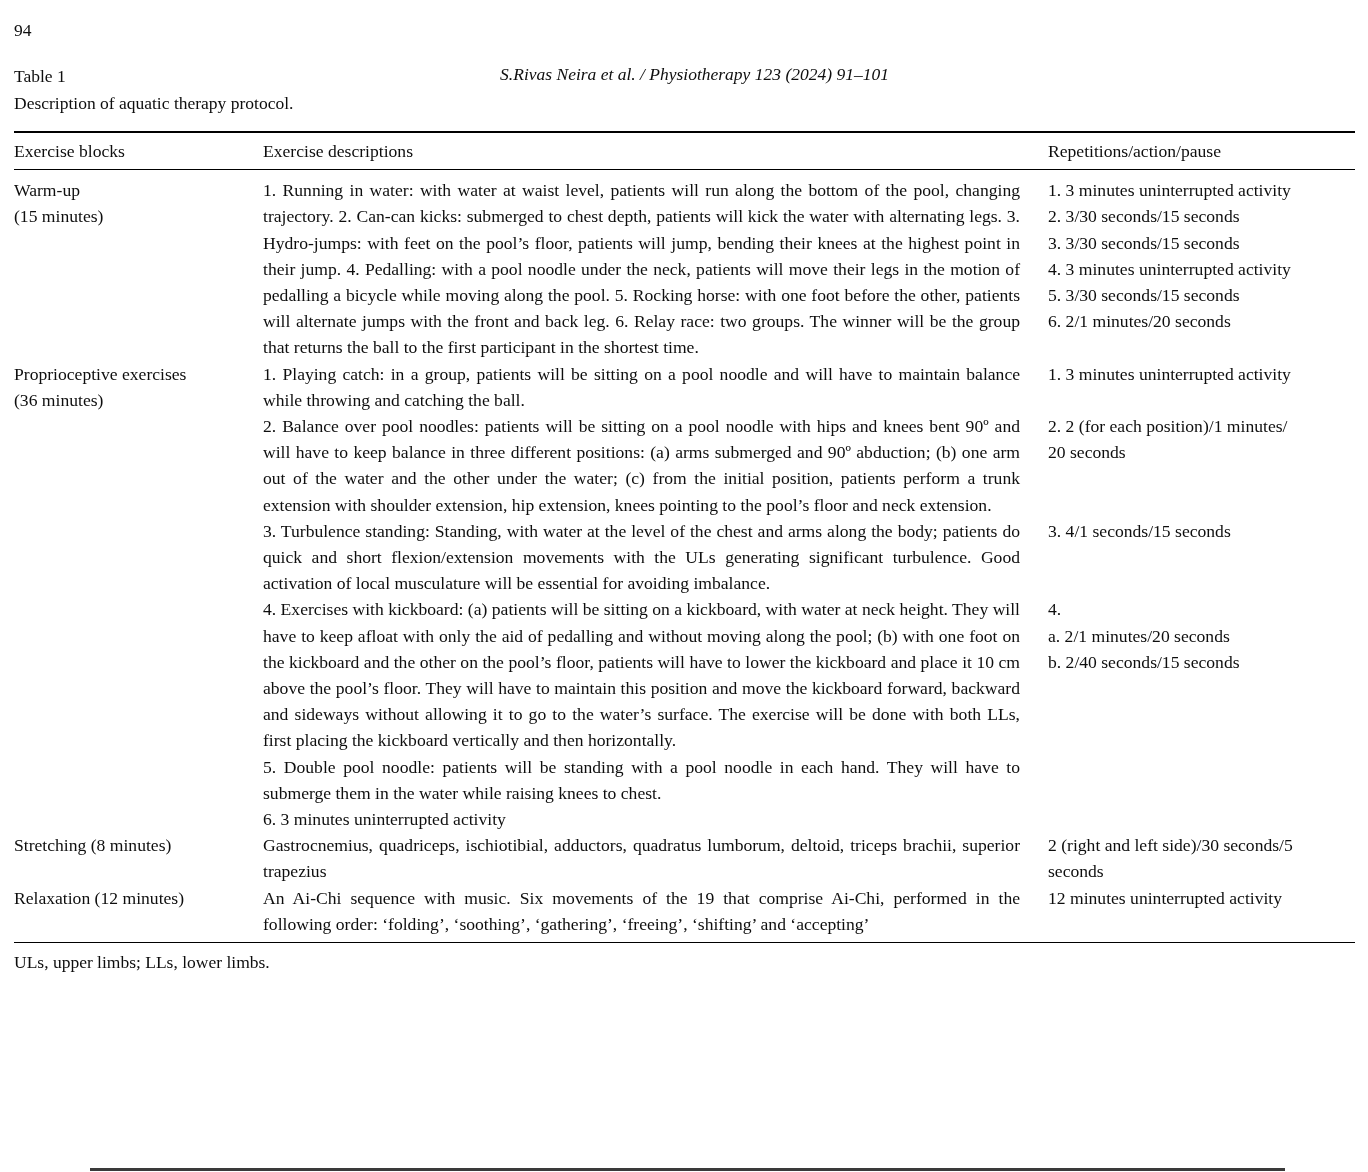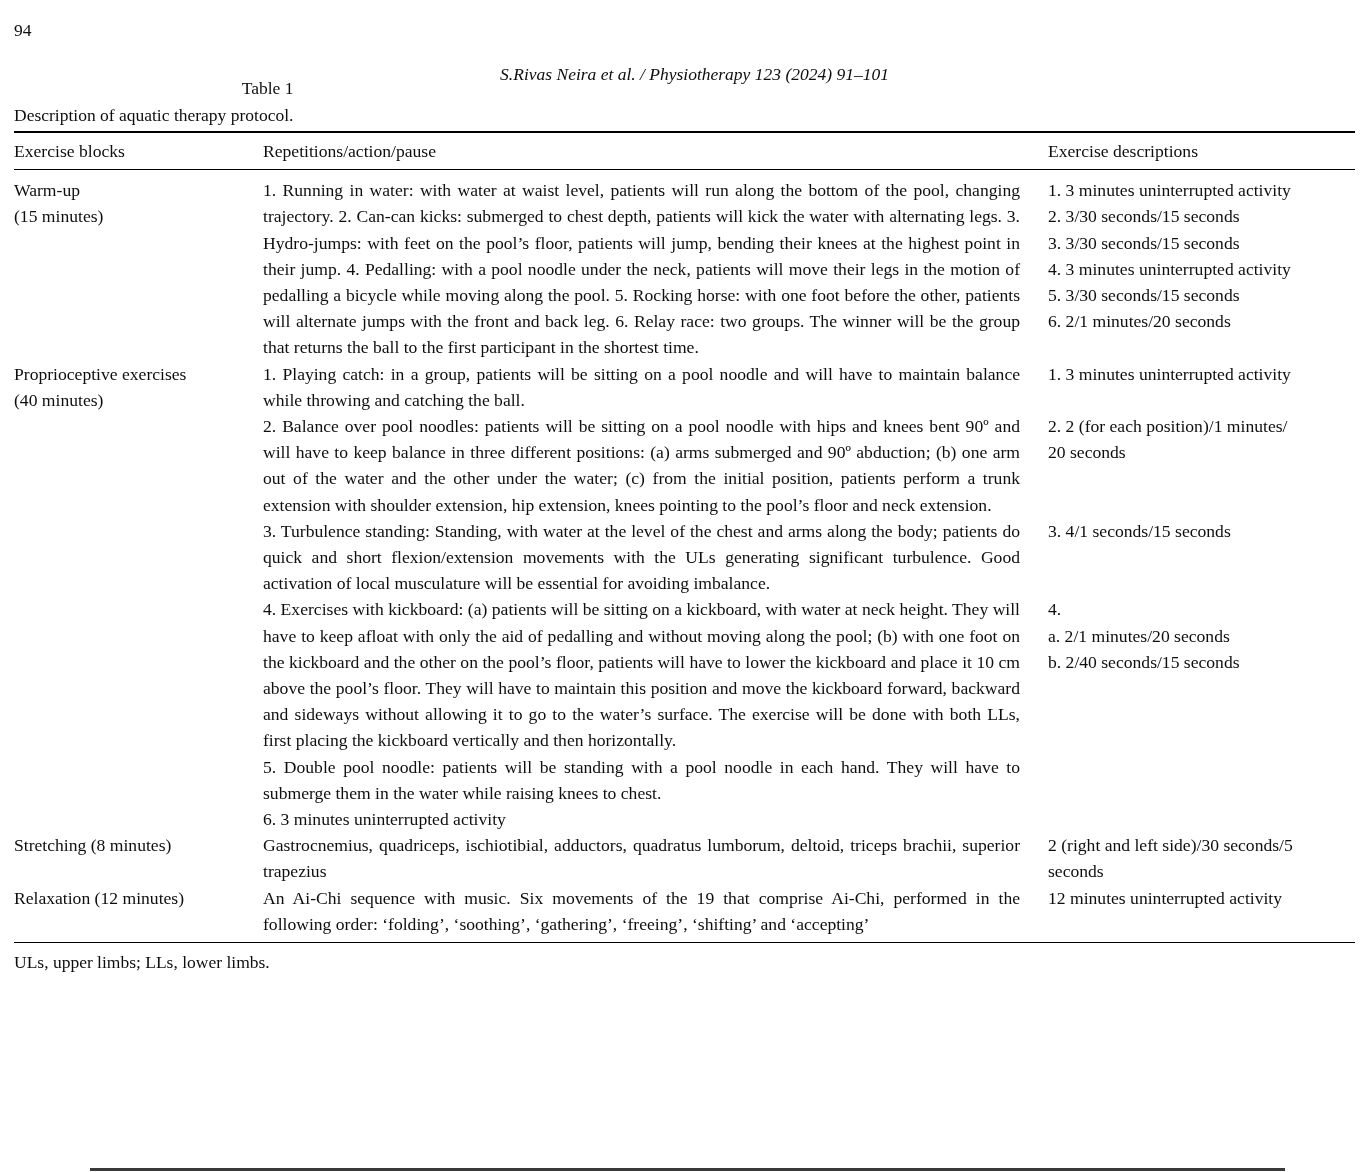--- a/index.html
+++ b/index.html
@@ -16,21 +16,21 @@
     position: absolute; top: 20px; left: 14px; right: 13px; height: 24px;
     font-size: 17.5px;
   }
   .page-number { position: absolute; left: 0; top: 0; font-style: normal; }
   .head-title {
     position: absolute; left: 0; right: 0; top: 0;
     text-align: center; font-style: italic; margin-top: 44px;
   }
 
   
-  .caption { position: absolute; top: 75px; left: 14px; font-size: 17.5px; line-height: 27px; text-align: right; }
+  .caption { position: absolute; top: 63px; left: 14px; font-size: 17.5px; line-height: 27px; }
 
   
   .tbl { position: absolute; top: 131px; left: 14px; width: 1341px; font-size: 17.6px; }
   .rule-heavy { border-top: 2px solid #000; }
   .rule-light { border-top: 1.7px solid #000; }
 
   .trow { display: grid; grid-template-columns: 249px 785px 1fr; align-items: start; }
   .thead-row { padding: 5px 0 5px 0; }
   .thead-row .cell { font-size: 17.6px; }
 
@@ -63,43 +63,43 @@
     <div>Table 1</div>
     <div>Description of aquatic therapy protocol.</div>
   </div>
 
   <div class="tbl">
 
     <div class="rule-heavy"></div>
 
     <div class="trow thead-row">
       <div class="cell">Exercise blocks</div>
+      <div class="cell">Exercise descriptions</div>
       <div class="cell">Repetitions/action/pause</div>
-      <div class="cell">Exercise descriptions</div>
     </div>
 
     <div class="rule-light"></div>
 
     <div class="tbody">
 
       <div class="trow">
         <div class="cell c-block">Warm-up
 (15 minutes)</div>
         <div class="cell c-desc">1. Running in water: with water at waist level, patients will run along the bottom of the pool, changing trajectory. 2. Can-can kicks: submerged to chest depth, patients will kick the water with alternating legs. 3. Hydro-jumps: with feet on the pool’s floor, patients will jump, bending their knees at the highest point in their jump. 4. Pedalling: with a pool noodle under the neck, patients will move their legs in the motion of pedalling a bicycle while moving along the pool. 5. Rocking horse: with one foot before the other, patients will alternate jumps with the front and back leg. 6. Relay race: two groups. The winner will be the group that returns the ball to the first participant in the shortest time.</div>
         <div class="cell c-reps">1. 3 minutes uninterrupted activity
 2. 3/30 seconds/15 seconds
 3. 3/30 seconds/15 seconds
 4. 3 minutes uninterrupted activity
 5. 3/30 seconds/15 seconds
 6. 2/1 minutes/20 seconds</div>
       </div>
 
       <div class="trow">
         <div class="cell c-block">Proprioceptive exercises
-(40 minutes)</div>
+(36 minutes)</div>
         <div class="cell c-desc">1. Playing catch: in a group, patients will be sitting on a pool noodle and will have to maintain balance while throwing and catching the ball.</div>
         <div class="cell c-reps">1. 3 minutes uninterrupted activity</div>
       </div>
 
       <div class="trow">
         <div class="cell c-block"></div>
         <div class="cell c-desc">2. Balance over pool noodles: patients will be sitting on a pool noodle with hips and knees bent 90º and will have to keep balance in three different positions: (a) arms submerged and 90º abduction; (b) one arm out of the water and the other under the water; (c) from the initial position, patients perform a trunk extension with shoulder extension, hip extension, knees pointing to the pool’s floor and neck extension.</div>
         <div class="cell c-reps">2. 2 (for each position)/1 minutes/
 20 seconds</div>
       </div>

